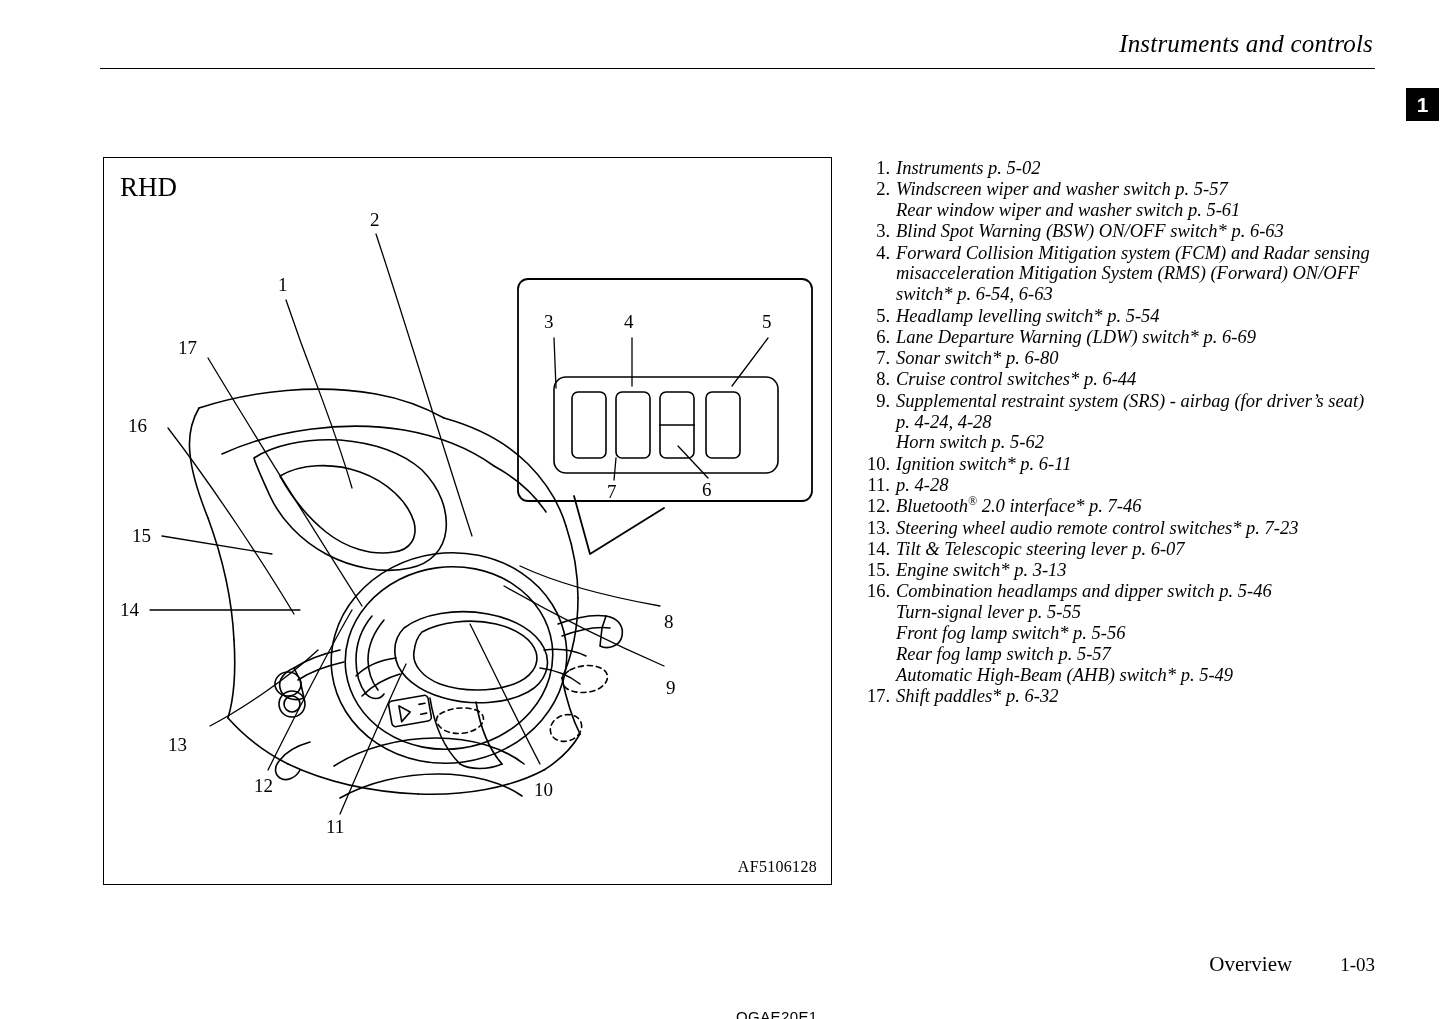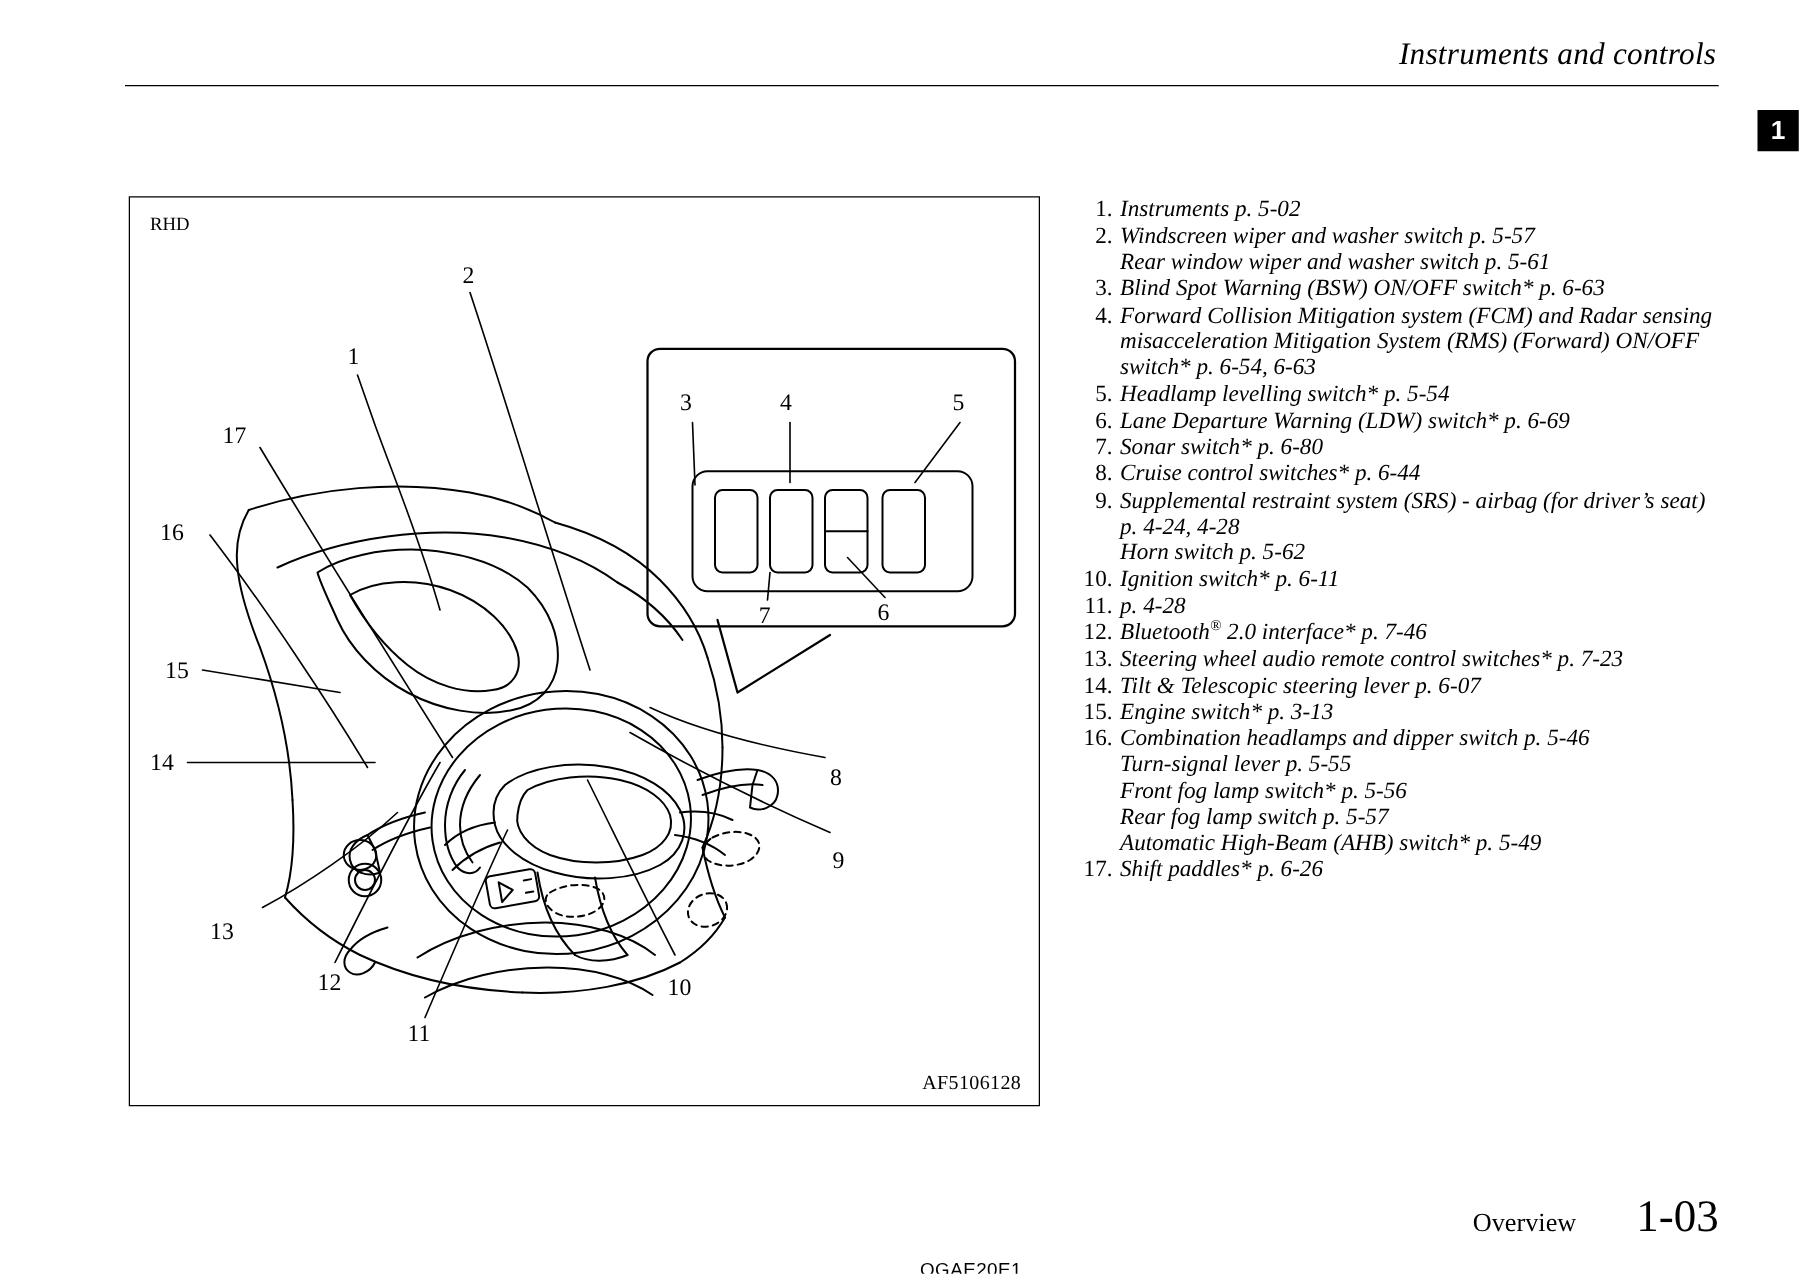--- a/index.html
+++ b/index.html
@@ -57,21 +57,21 @@
     top: 157px;
     width: 729px;
     height: 728px;
     border: 1.4px solid #000;
     box-sizing: border-box;
   }
   .figure-label-rhd {
     position: absolute;
     left: 16px;
     top: 14px;
-    font-size: 15px;
+    font-size: 27px;
   }
   .figure-code {
     position: absolute;
     right: 14px;
     bottom: 8px;
     font-size: 16px;
     letter-spacing: 0.3px;
   }
   .figure-svg {
     position: absolute;
@@ -127,21 +127,21 @@
     top: 952px;
     font-size: 27px;
     display: flex;
     align-items: baseline;
     gap: 48px;
   }
   .footer-section {
     font-size: 21px;
   }
   .footer-page {
-    font-size: 36px;
+    font-size: 19px;
   }
 </style>
 </head>
 <body>
 
 <div class="page-header">
   <div class="header-title">Instruments and controls</div>
   <div class="header-rule"></div>
 </div>
 <div class="chapter-tab">1</div>
@@ -417,21 +417,21 @@
       <span class="legend-line">Turn-signal lever p. 5-55</span>
       <span class="legend-line">Front fog lamp switch* p. 5-56</span>
       <span class="legend-line">Rear fog lamp switch p. 5-57</span>
       <span class="legend-line">Automatic High-Beam (AHB) switch* p. 5-49</span>
     </span>
   </div>
 
   <div class="legend-item">
     <span class="legend-num">17.</span>
     <span class="legend-body">
-      <span class="legend-line">Shift paddles* p. 6-26</span>
+      <span class="legend-line">Shift paddles* p. 6-32</span>
     </span>
   </div>
 
 </div>
 
 <div class="footer-code">OGAE20E1</div>
 <div class="footer-right">
   <span class="footer-section">Overview</span>
   <span class="footer-page">1-03</span>
 </div>

